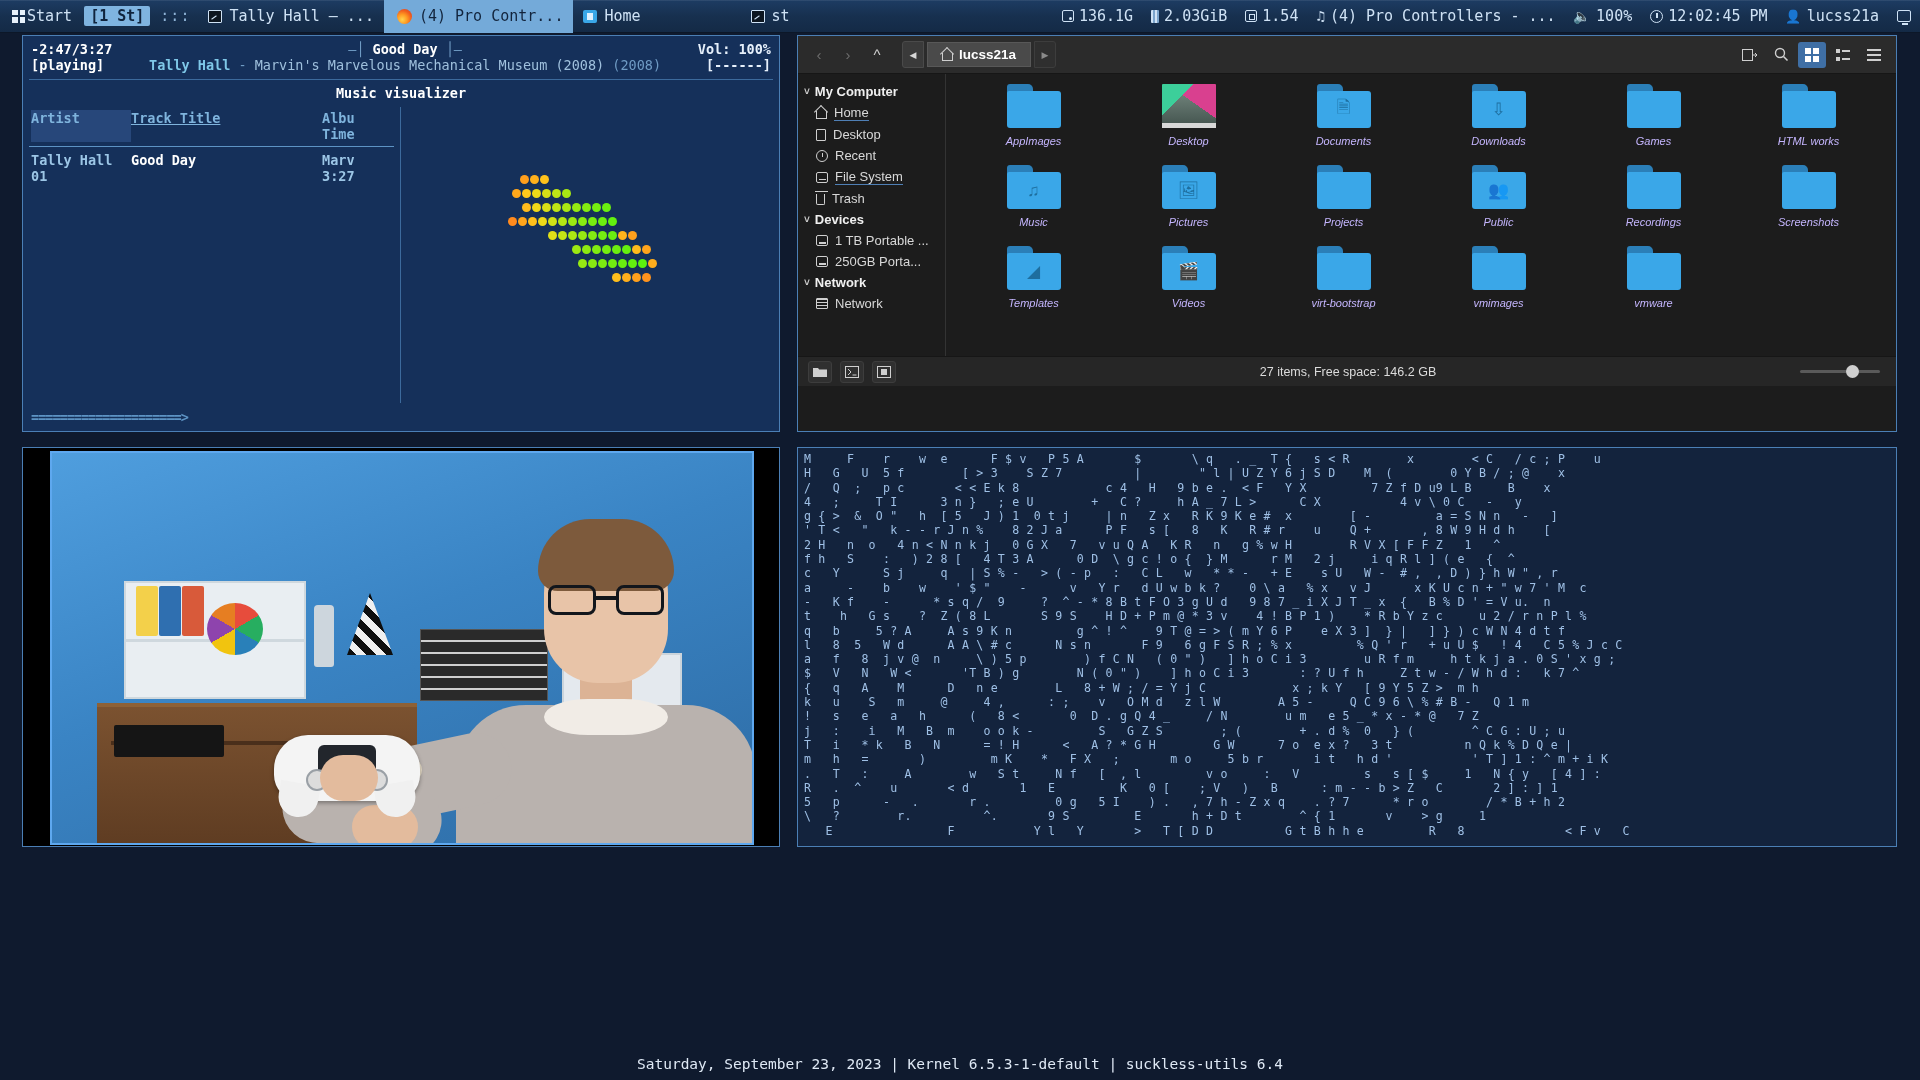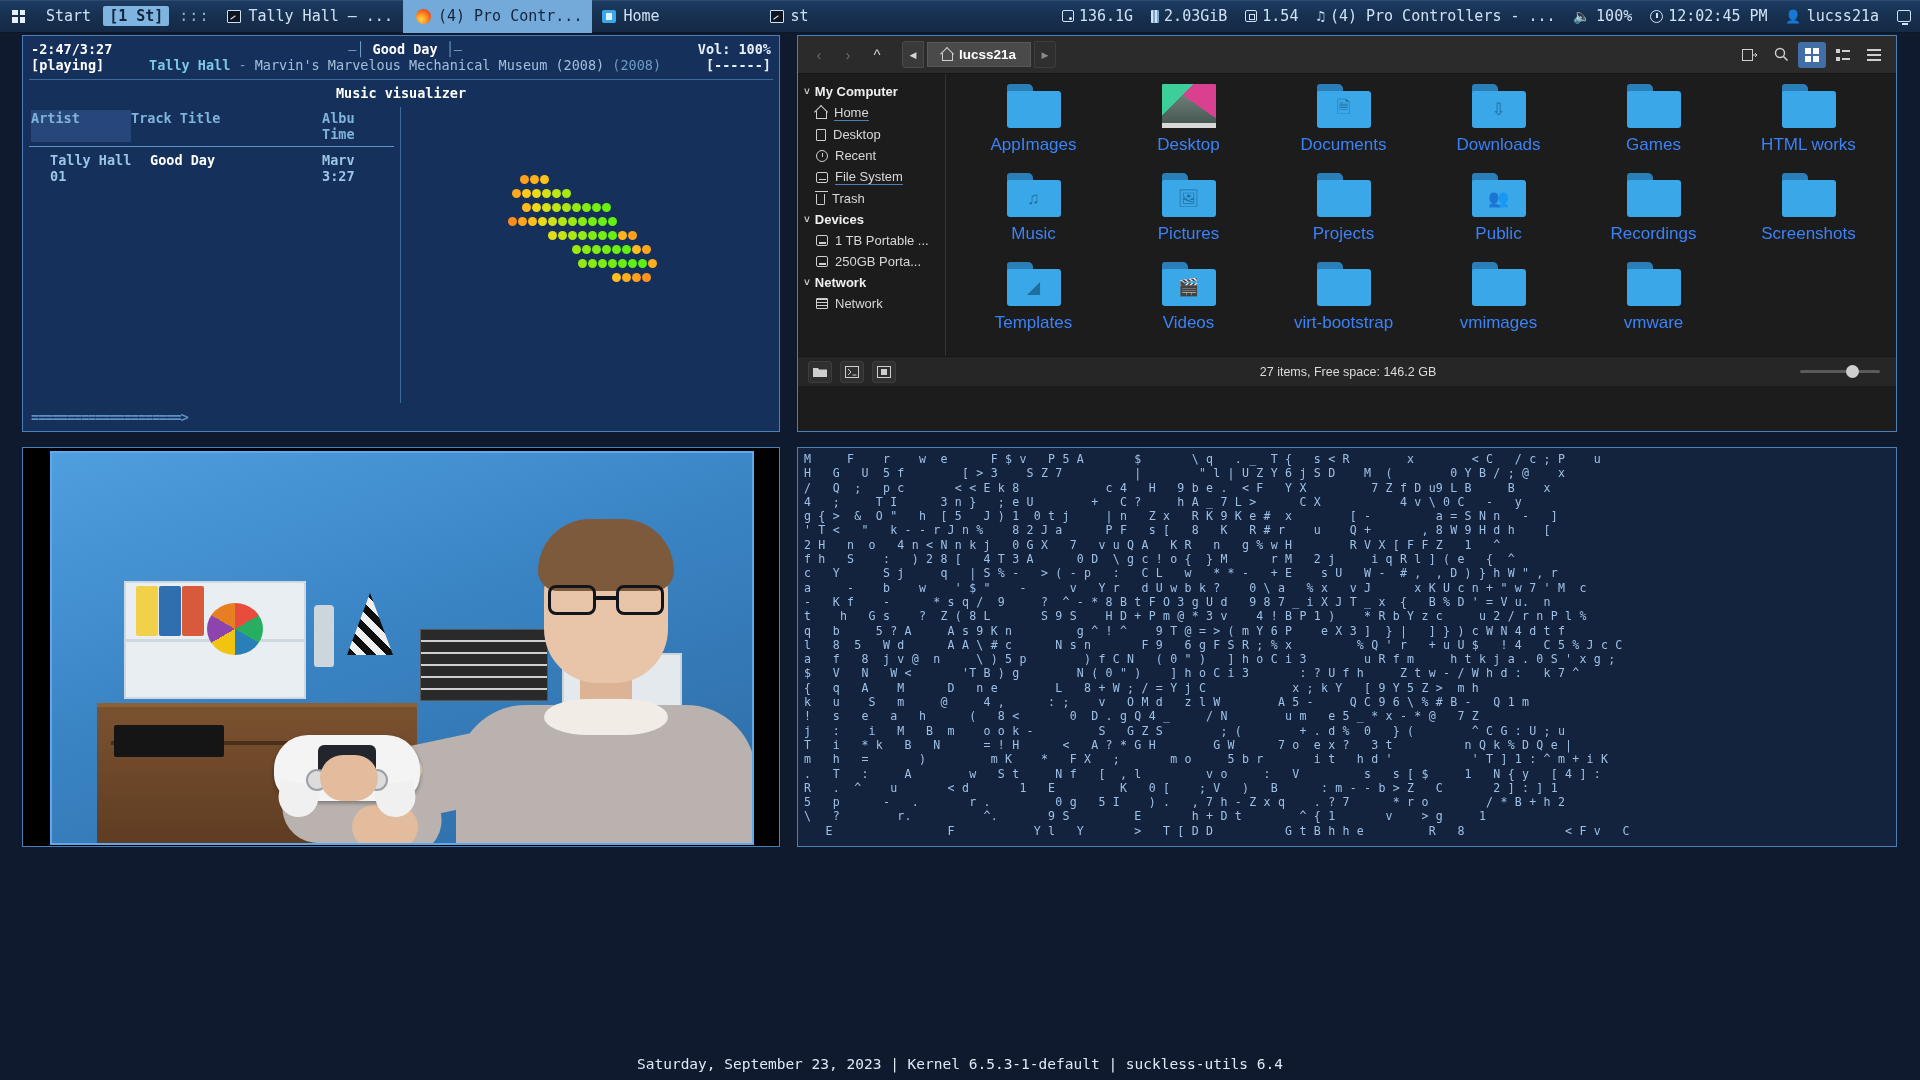--- a/index.html
+++ b/index.html
@@ -23,21 +23,21 @@
   #taskbar{
     position:absolute; left:0; top:0; width:1920px; height:33px;
     background:linear-gradient(180deg,#1d3c63 0%,#17304f 50%,#142a46 100%);
     display:flex; align-items:center;
     font-family:"DejaVu Sans Mono", monospace;
     font-size:15px; color:#cfe2f5;
     border-bottom:1px solid #0c1728;
     box-shadow:inset 0 1px 0 rgba(255,255,255,.08);
   }
   .tb-item{ display:flex; align-items:center; gap:6px; padding:0 10px; height:33px; white-space:nowrap; }
-  .tb-start{ padding-left:12px; gap:21px;}
+  .tb-start{ padding-left:12px; gap:2px;}
   .tb-tag{ background:#7fb4e0; color:#10243d; padding:1px 6px; border-radius:2px; font-weight:bold; margin:0 2px;}
   .tb-dots{ color:#8fb3d6; letter-spacing:1px; padding:0 8px;}
   .tb-win{ gap:7px; }
   .tb-win.active{ background:#74aad9; color:#12243c;padding-left:13px; }
   .tb-spacer{ flex:1 1 auto; }
   .tb-right{ display:flex; align-items:center; }
   .tb-right .tb-item{ padding:0 9px; gap:5px;}
 
   .grid-ico{
     width:13px;height:13px;
@@ -88,24 +88,24 @@
   .mp-title{ color:#ffffff; font-weight:bold;}
   .mp-title .dash{ color:#6f9bc4; font-weight:normal;}
   .mp-sub .artist{ color:#7fc8e8; font-weight:bold;}
   .mp-sub .album{ color:#9fc0dd;}
   .mp-sub .year{ color:#6f9bc4;}
   #mp-rule{ height:1px; background:#3c6a9c; margin:4px 6px 0 6px;}
   #mp-viz-title{ text-align:center; color:#ffffff; font-weight:bold; padding:5px 0 6px 0;}
   #mp-body{ display:flex; height:296px; }
   #mp-list{ width:378px; border-right:1px solid #3c6a9c; }
   .mp-hdr{ display:flex; padding:3px 8px 4px 8px; color:#7fb4dd; font-weight:bold;}
-  .mp-hdr .c1{width:100px;} .mp-hdr .c2{flex:1;} .mp-hdr .c3{width:70px;}
+  .mp-hdr .c1{width:100px;} .mp-hdr .c2{flex:1;text-decoration:underline;} .mp-hdr .c3{width:70px;}
   .mp-hdr .c1.sel{background:#27477a;}
   .mp-hdrline{height:1px;background:#5d93c4;margin:0 6px;}
-  .mp-row{ display:flex; padding:5px 8px;margin-left:19px; }
+  .mp-row{ display:flex; padding:5px 8px; }
   .mp-row .c1{width:100px;color:#9cc6e6;font-weight:bold;}
   .mp-row .c2{flex:1;color:#ffffff;font-weight:bold;}
   .mp-row .c3{width:70px;color:#9cc6e6;font-weight:bold;}
   #mp-viz{ flex:1; position:relative; }
   #mp-foot{ padding:6px 8px; color:#5d93c4; font-weight:bold; letter-spacing:-1px;}
   .vizdot{ position:absolute; width:9px; height:9px; border-radius:50%; }
 
   
   #fm{
     left:797px; top:35px; width:1100px; height:397px;
@@ -136,21 +136,21 @@
   .si-clock{width:12px;height:12px;border:1.4px solid #cfcfcf;border-radius:50%;}
   .si-clock::after{content:"";position:absolute;left:5px;top:2px;width:1.3px;height:4.5px;background:#cfcfcf;}
   .si-drive{width:12px;height:11px;border:1.4px solid #cfcfcf;border-radius:2px;}
   .si-drive::after{content:"";position:absolute;left:2px;bottom:1.5px;width:7px;height:1.4px;background:#cfcfcf;}
   .si-trash{width:9px;height:11px;border:1.4px solid #cfcfcf;border-top:none;border-radius:0 0 2px 2px;margin-top:2px;}
   .si-trash::before{content:"";position:absolute;left:-2px;top:-3px;width:13px;height:1.4px;background:#cfcfcf;}
   .si-net{width:12px;height:11px;border:1.4px solid #cfcfcf;border-radius:1px;background:repeating-linear-gradient(180deg,#cfcfcf 0 1px,transparent 1px 3px);}
   #fm-files{ flex:1; padding:10px 0 0 0; position:relative; overflow:hidden;}
   .fgrid{ display:grid; grid-template-columns:repeat(6,1fr); row-gap:18px; padding:0 10px;}
   .fcell{ display:flex; flex-direction:column; align-items:center; gap:7px;}
-  .flabel{ font-size:17px; color:#3b82f6; white-space:nowrap; }
+  .flabel{ font-size:11px; color:#c4b5fd; white-space:nowrap;font-style:italic; }
   .folder{ width:54px; height:44px; position:relative; }
   .folder .tab{position:absolute;left:0;top:0;width:26px;height:9px;background:#2b7fb8;border-radius:3px 5px 0 0;}
   .folder .body{position:absolute;left:0;top:7px;width:54px;height:37px;background:#3aa7e8;border-radius:2px 3px 3px 3px;}
   .folder .emb{position:absolute;left:0;top:7px;width:54px;height:37px;display:flex;align-items:center;justify-content:center;color:#1e6e9e;font-size:17px;}
   .wallimg{width:54px;height:44px;background:
       linear-gradient(135deg,#3ccf9a 0%,#3ccf9a 32%,transparent 32%),
       linear-gradient(215deg,#d9408f 0%,#d9408f 42%,transparent 42%),
       linear-gradient(180deg,#7b8f86 0%,#41514c 100%);
       position:relative;border-radius:1px;}
   .wallimg::after{content:"";position:absolute;left:0;bottom:0;width:54px;height:5px;background:#d8d8d8;}

